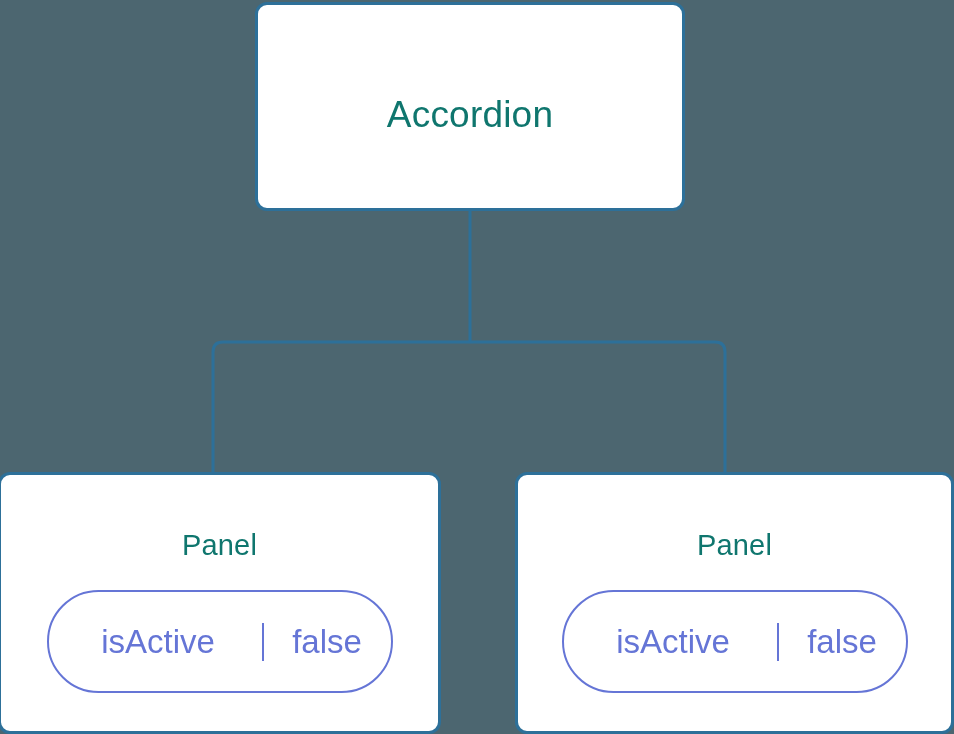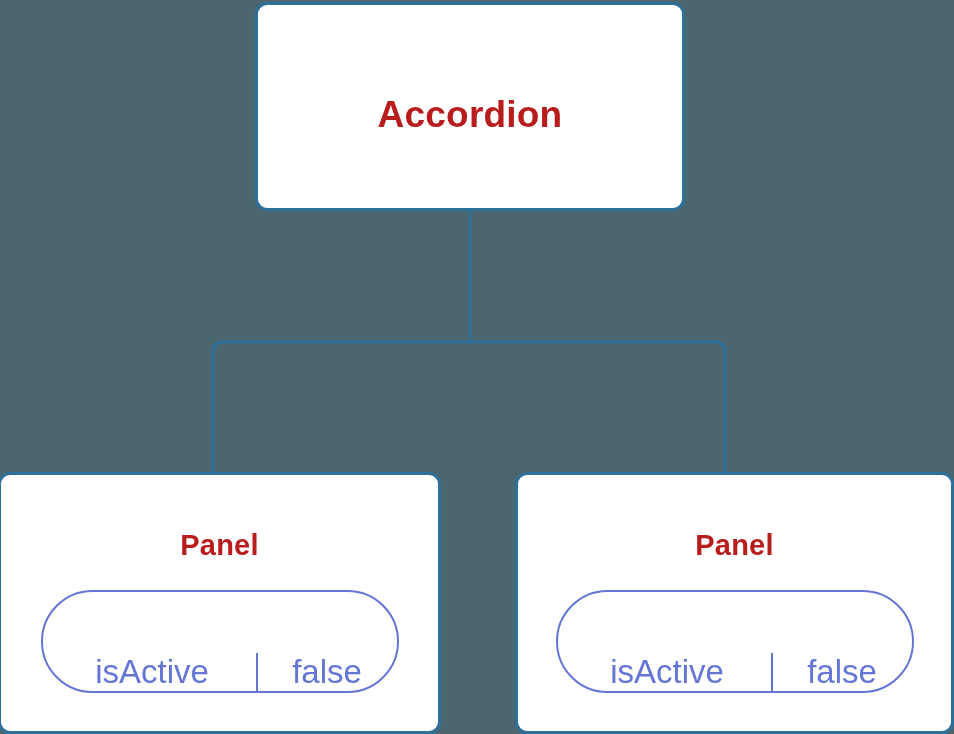--- a/index.html
+++ b/index.html
@@ -55,22 +55,22 @@
     top: 472px;
     width: 439px;
     height: 262px;
   }
 
   .node-title {
     position: absolute;
     left: 0;
     right: 0;
     text-align: center;
-    color: #b91c1c;
-    font-weight: 700;
+    color: #0f766e;
+    font-weight: 400;
     letter-spacing: 0.2px;
     white-space: nowrap;
   }
   #node-accordion .node-title {
     top: 88px;
     font-size: 37px;
     line-height: 44px;
   }
   .panel-node .node-title {
     top: 50px;
@@ -79,21 +79,21 @@
   }
 
   
   .state-pill {
     position: absolute;
     top: 115px;
     left: 50%;
     transform: translateX(-50%);
     box-sizing: border-box;
     display: flex;
-    align-items: flex-end;
+    align-items: center;
     height: 103px;
     border: 2px solid #6575d6;
     border-radius: 52px;
     background: #ffffff;
     overflow: hidden;
   }
   .pill-key,
   .pill-val {
     display: flex;
     align-items: center;
@@ -102,21 +102,21 @@
     font-size: 33px;
     line-height: 38px;
     white-space: nowrap;
     box-sizing: border-box;
   }
   .pill-key {
     width: 213px;
     padding-left: 6px;
   }
   .pill-val {
-    width: 141px;
+    width: 129px;
     border-left: 2px solid #6575d6;
   }
 </style>
 </head>
 <body>
 
 <div id="stage">
 
   <svg id="edges" viewBox="0 0 954 734" width="954" height="734" xmlns="http://www.w3.org/2000/svg">
 

